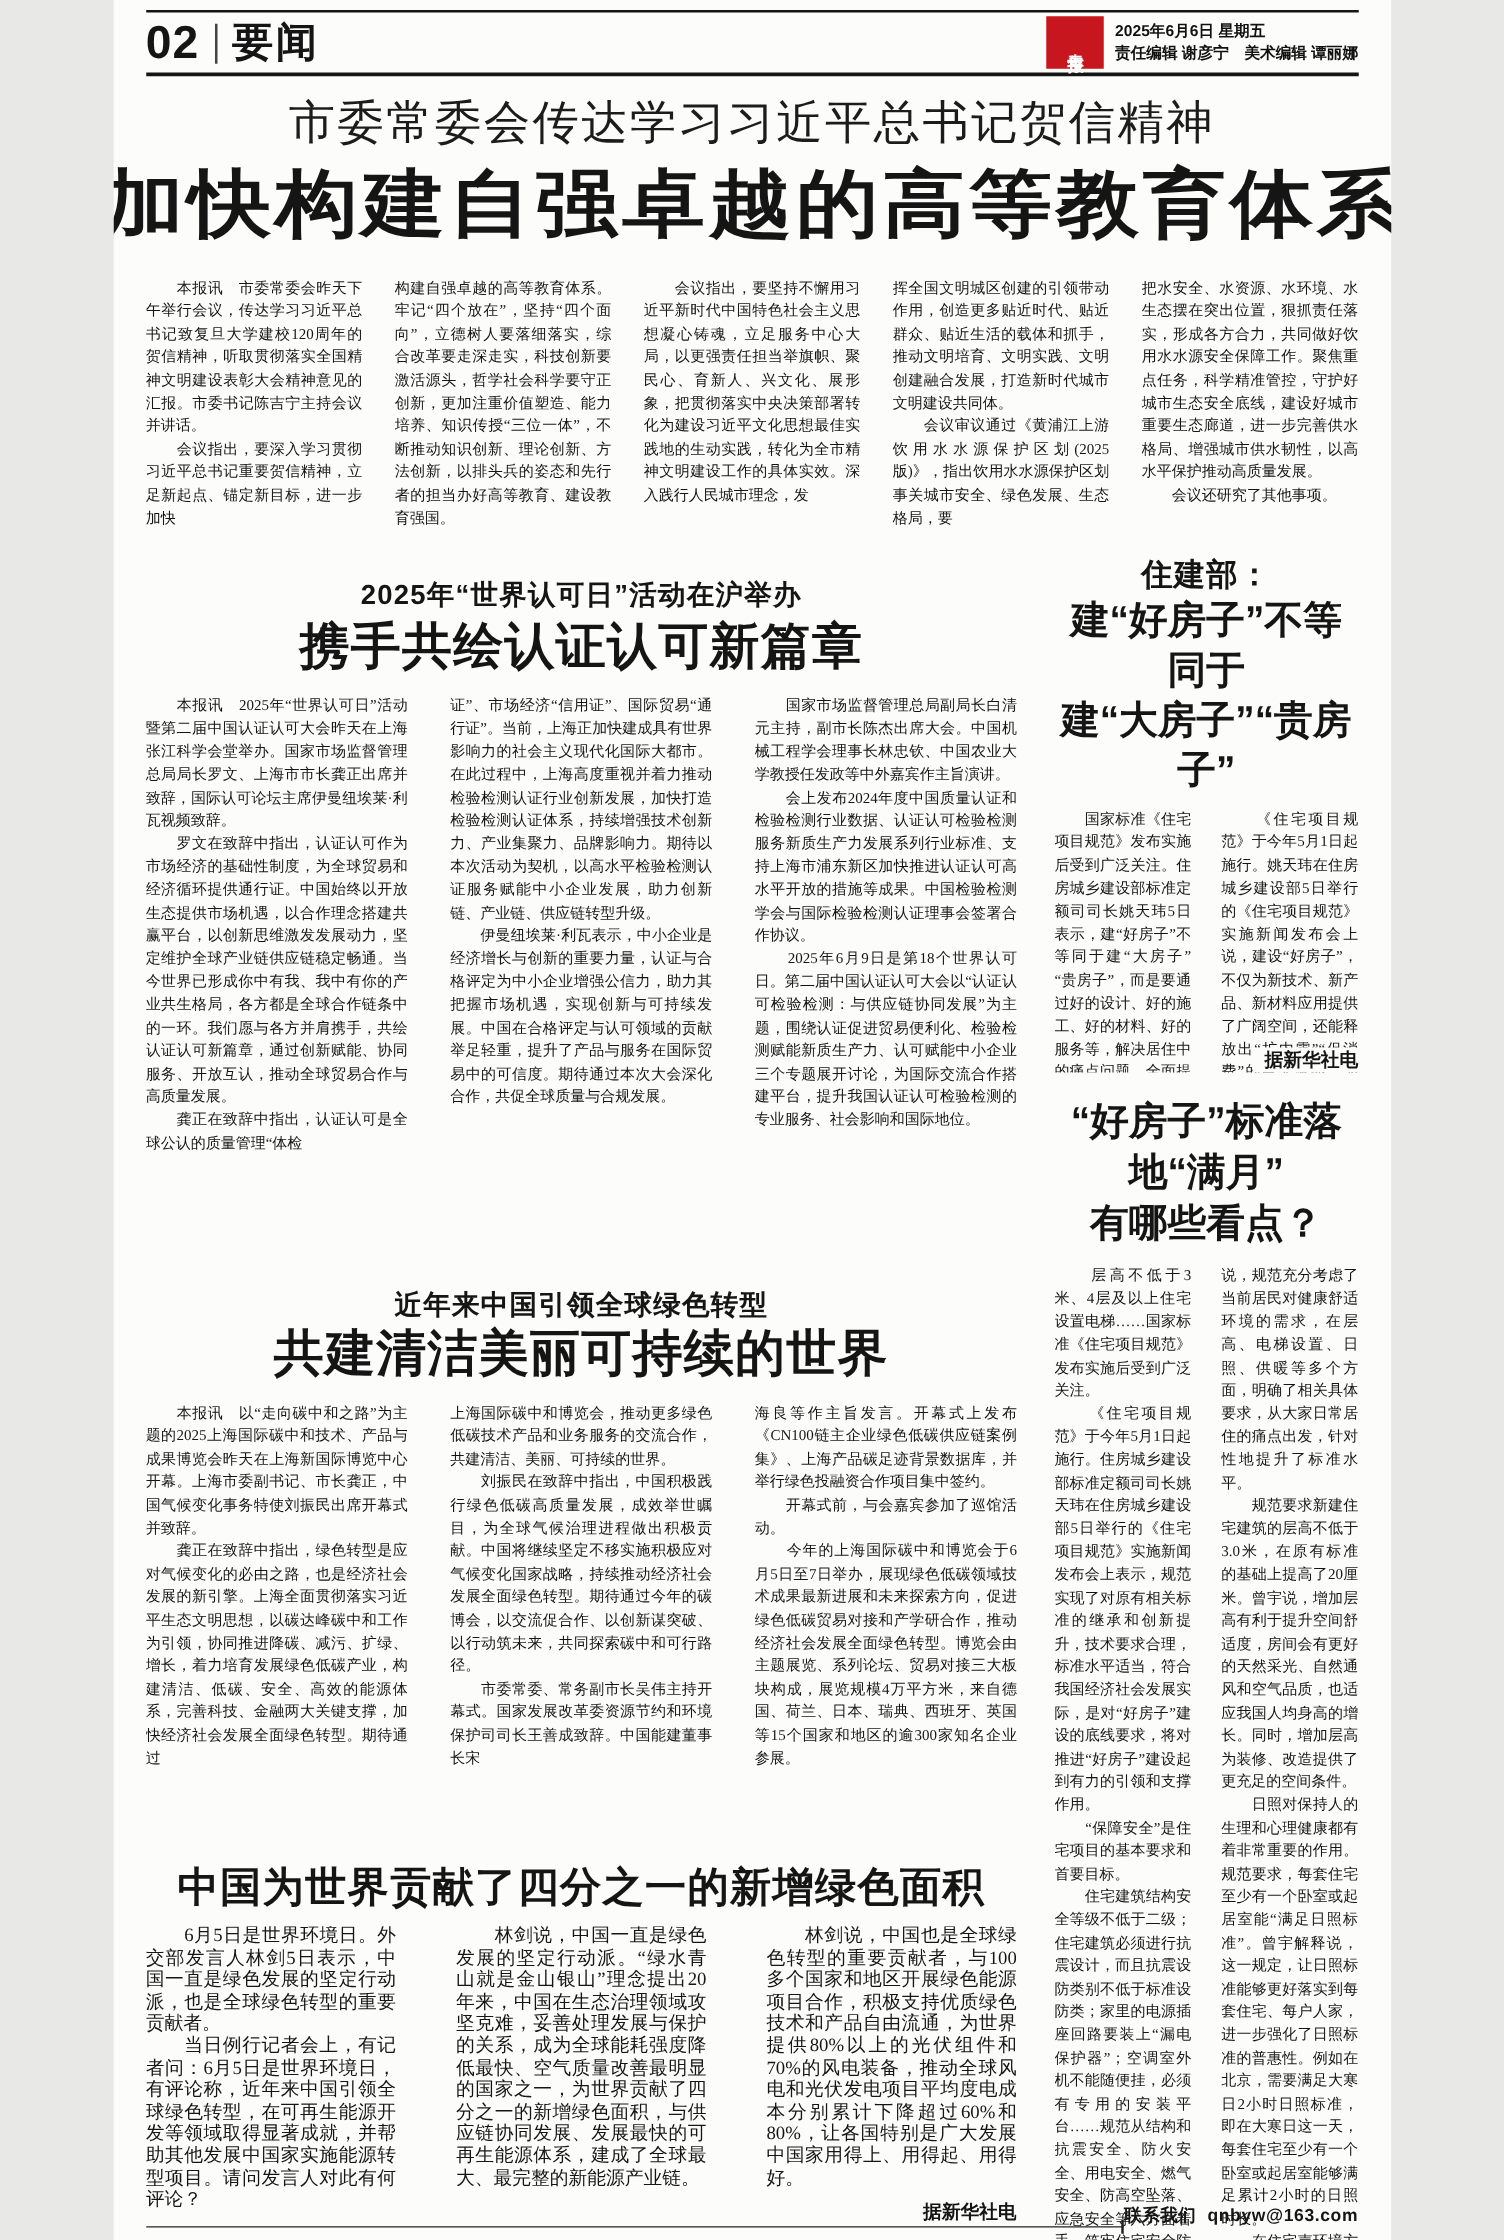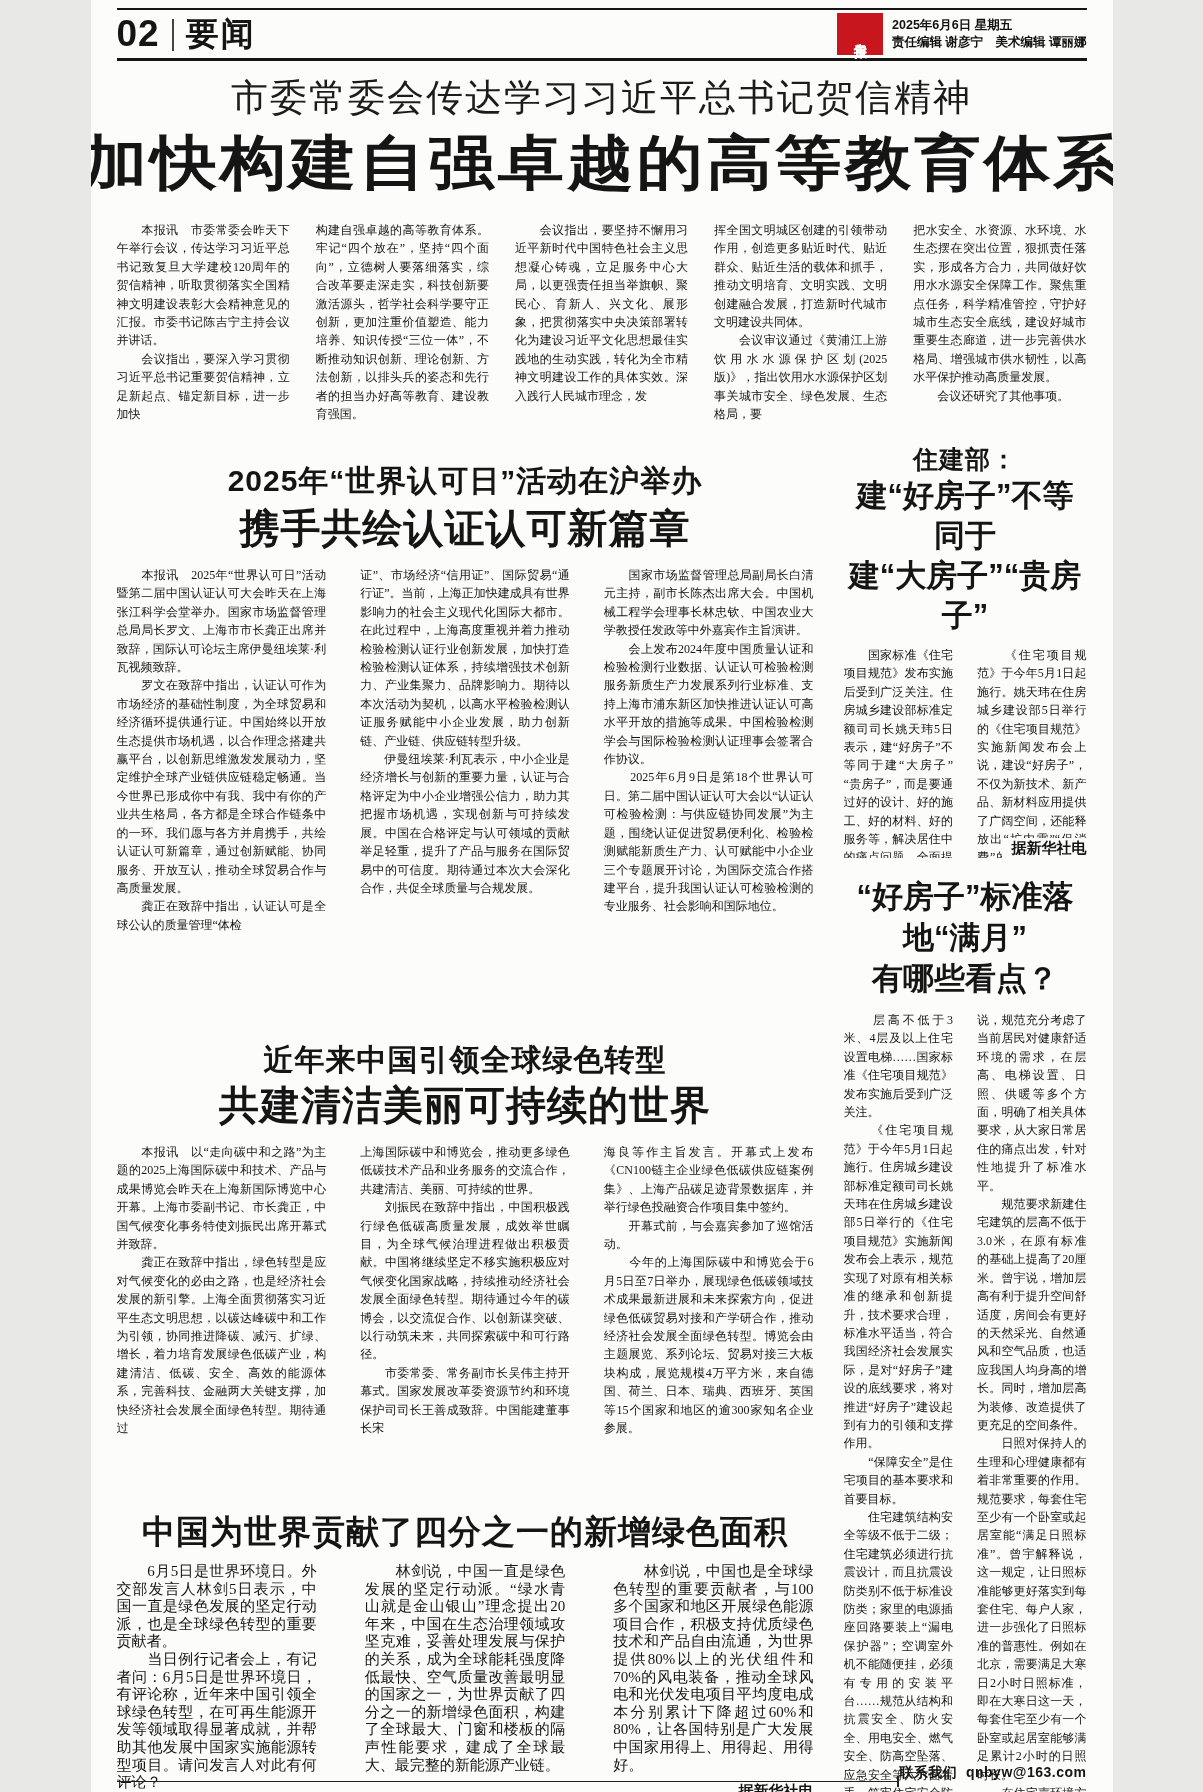--- a/index.html
+++ b/index.html
@@ -26,21 +26,21 @@
   
   .cols{display:flex;gap:26px;text-align:justify;}
   .col,.coltext{flex:1;white-space:pre-line;overflow:hidden;font-size:12px;line-height:18.4px;}
   .colwrap{flex:1;position:relative;overflow:hidden;}
   .colwrap .coltext{height:100%;}
   .lead-body{margin-top:18px;height:206px;}
   
   .main{display:flex;gap:30px;margin-top:14px;}
   .left{width:697px;flex:none;}
   .rightzone{flex:1;min-width:0;}
-  .kicker{text-align:center;font-family:"Liberation Sans",sans-serif;font-size:30px;font-weight:700;letter-spacing:1px;}
+  .kicker{text-align:center;font-family:"Liberation Sans",sans-serif;font-size:22px;font-weight:700;letter-spacing:1px;}
   .headline{text-align:center;font-family:"Liberation Sans",sans-serif;font-size:40px;font-weight:900;
             letter-spacing:1px;line-height:49px;}
   .acc-kicker{margin-top:20px;}
   .acc-headline{margin-top:2px;}
   .acc-body{margin-top:13px;height:458px;gap:34px;}
   .carbon-kicker{margin-top:16px;}
   .carbon-body{margin-top:13px;height:352px;gap:34px;}
   .green-headline{margin-top:16px;font-size:33px;line-height:42px;}
   .green-body{margin-top:10px;height:238px;gap:48px;}
   .green-body .col,.green-body .coltext{font-size:15px;line-height:17.6px;}
@@ -127,21 +127,21 @@
 　　开幕式前，与会嘉宾参加了巡馆活动。
 　　今年的上海国际碳中和博览会于6月5日至7日举办，展现绿色低碳领域技术成果最新进展和未来探索方向，促进绿色低碳贸易对接和产学研合作，推动经济社会发展全面绿色转型。博览会由主题展览、系列论坛、贸易对接三大板块构成，展览规模4万平方米，来自德国、荷兰、日本、瑞典、西班牙、英国等15个国家和地区的逾300家知名企业参展。</div>
         </div>
       </div>
 
       <div>
         <div class="headline green-headline">中国为世界贡献了四分之一的新增绿色面积</div>
         <div class="cols green-body">
           <div class="col">　　6月5日是世界环境日。外交部发言人林剑5日表示，中国一直是绿色发展的坚定行动派，也是全球绿色转型的重要贡献者。
 　　当日例行记者会上，有记者问：6月5日是世界环境日，有评论称，近年来中国引领全球绿色转型，在可再生能源开发等领域取得显著成就，并帮助其他发展中国家实施能源转型项目。请问发言人对此有何评论？</div>
-          <div class="col">　　林剑说，中国一直是绿色发展的坚定行动派。“绿水青山就是金山银山”理念提出20年来，中国在生态治理领域攻坚克难，妥善处理发展与保护的关系，成为全球能耗强度降低最快、空气质量改善最明显的国家之一，为世界贡献了四分之一的新增绿色面积，构建了全球最大、门窗和楼板的隔声性能要求，建成了全球最大、最完整的新能源产业链。</div>
+          <div class="col">　　林剑说，中国一直是绿色发展的坚定行动派。“绿水青山就是金山银山”理念提出20年来，中国在生态治理领域攻坚克难，妥善处理发展与保护的关系，成为全球能耗强度降低最快、空气质量改善最明显的国家之一，为世界贡献了四分之一的新增绿色面积，与供应链协同发展、发展最快的可再生能源体系，建成了全球最大、最完整的新能源产业链。</div>
           <div class="colwrap">
             <div class="coltext">　　林剑说，中国也是全球绿色转型的重要贡献者，与100多个国家和地区开展绿色能源项目合作，积极支持优质绿色技术和产品自由流通，为世界提供80%以上的光伏组件和70%的风电装备，推动全球风电和光伏发电项目平均度电成本分别累计下降超过60%和80%，让各国特别是广大发展中国家用得上、用得起、用得好。</div>
             <div class="byline-abs">据新华社电</div>
           </div>
         </div>
       </div>
 
     </div>
 
     <div class="rightzone">

